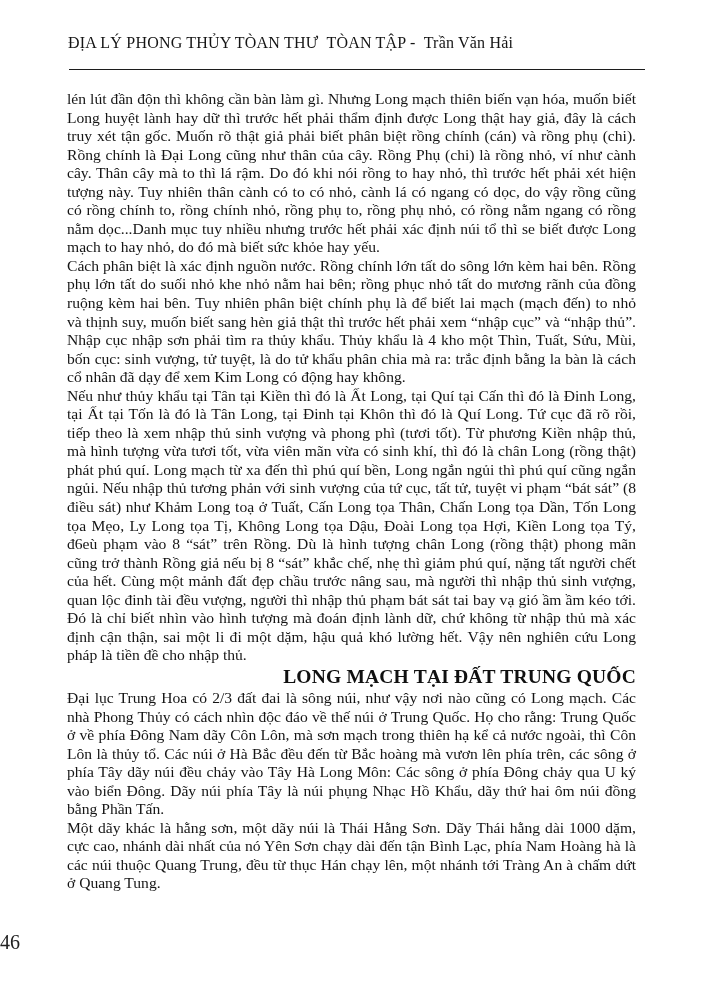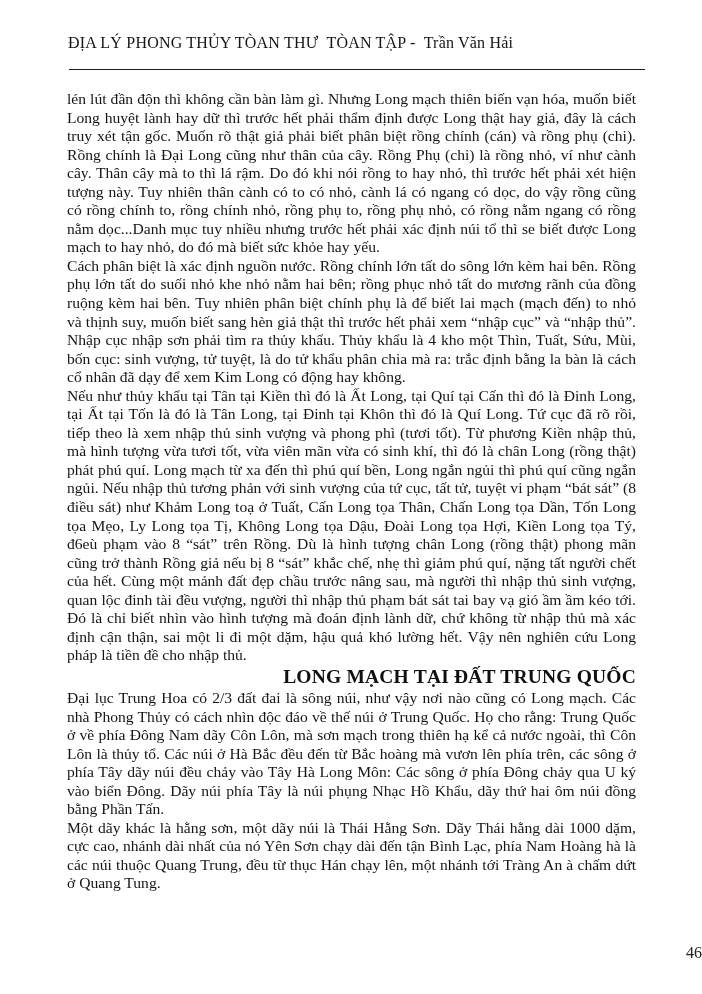--- a/index.html
+++ b/index.html
@@ -57,25 +57,25 @@
     padding: 0;
     text-align: right;
     font-weight: bold;
     font-size: 19.5px;
     line-height: 24px;
     letter-spacing: 0.2px;
     color: #101010;
   }
   .page-footer {
     position: absolute;
-    bottom: 32px;
+    bottom: 40px;
     left: 0;
     width: 100%;
-    text-align: right;
-    font-size: 16px;
+    text-align: left;
+    font-size: 20px;
     color: #222222;
   }
 </style>
 </head>
 <body>
 
 <div class="page">
 
   <div class="page-header">ĐỊA LÝ PHONG THỦY TÒAN THƯ  TÒAN TẬP -  Trần Văn Hải</div>
 

